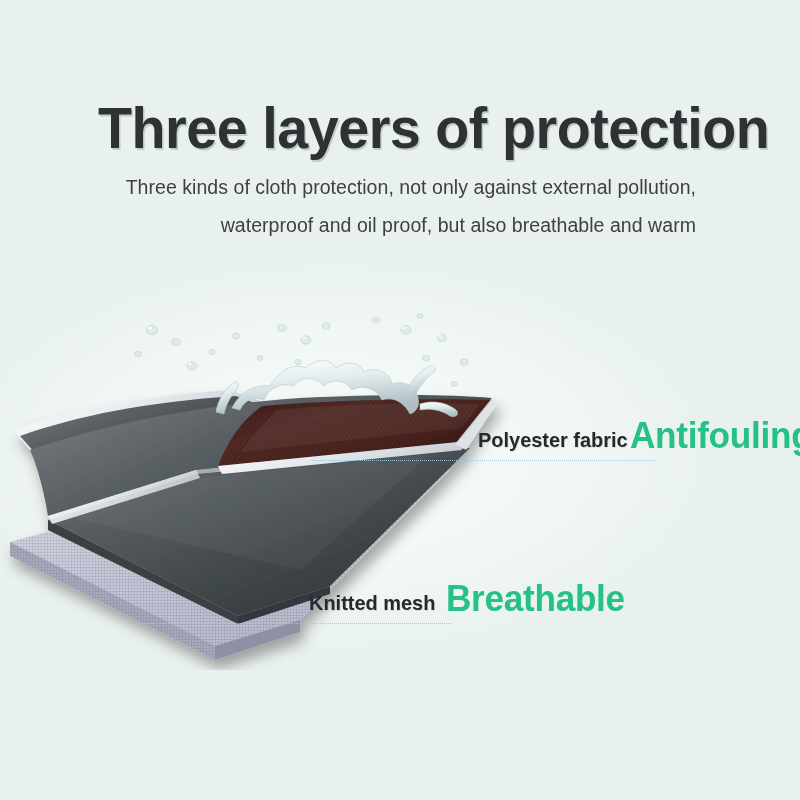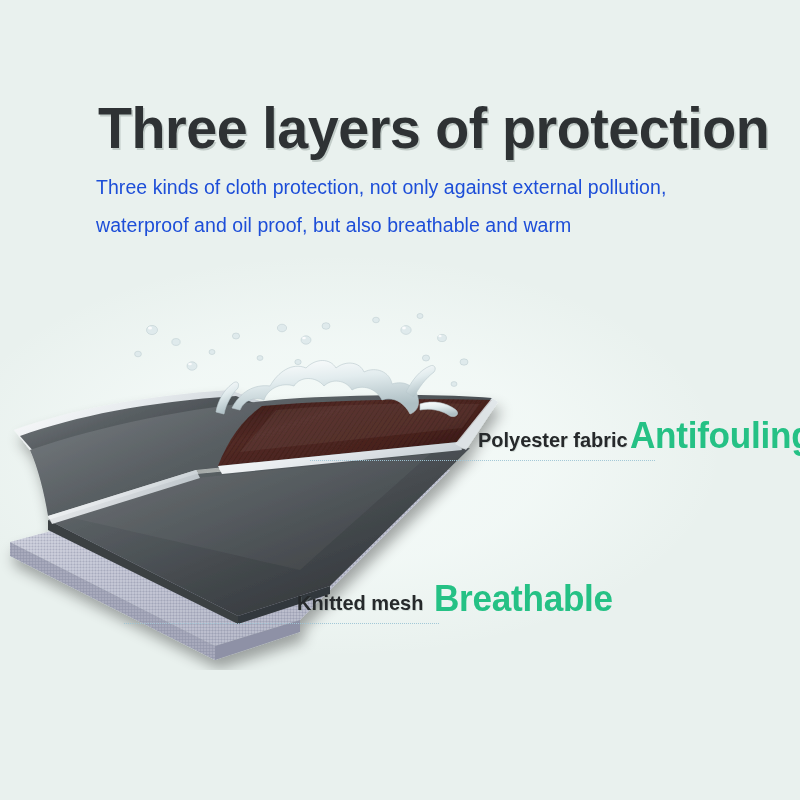--- a/index.html
+++ b/index.html
@@ -50,22 +50,23 @@
     white-space: nowrap;
   }
 
   #subtitle {
     position: absolute;
     left: 96px;
     top: 148px;
     width: 600px;
     font-size: 19.5px;
     line-height: 38px;
-    color: #1d4ed8;
+    color: #404040;
     letter-spacing: 0.05px;
+    text-align: right;
   }
 
   
   #fabric-stack {
     position: absolute;
     left: 0px;
     top: 370px;
     width: 520px;
     height: 300px;
   }
@@ -122,21 +123,21 @@
   #row-polyester .benefit    { left: 630px; top: 0px; }
   #row-polyester .leader     { left: 310px; top: 45px; width: 345px; }
 
   
   #row-membrane { left: 0; top: 494px; width: 800px; }
   #row-membrane .layer-name { left: 389px; top: 13px; }
   #row-membrane .benefit    { left: 600px; top: 0px; }
   #row-membrane .leader     { left: 170px; top: 45px; width: 445px; }
 
   
-  #row-mesh { left: 4px; top: 578px; width: 682px; }
+  #row-mesh { left: 16px; top: 578px; width: 682px; }
   #row-mesh .layer-name { left: 293px; top: 13px; }
   #row-mesh .benefit    { left: 430px; top: 0px; }
   #row-mesh .leader     { left: 120px; top: 45px; width: 315px; }
 </style>
 </head>
 <body>
 
 <div id="poster">
 
   <div id="bg-glow"></div>

